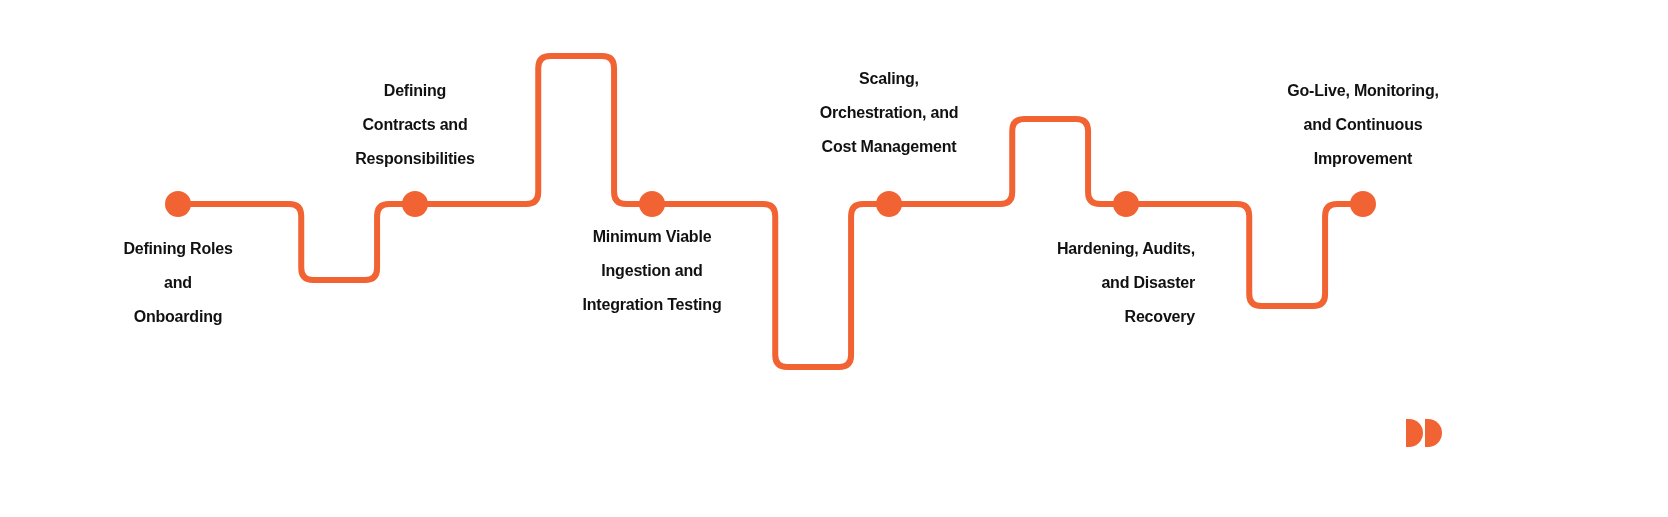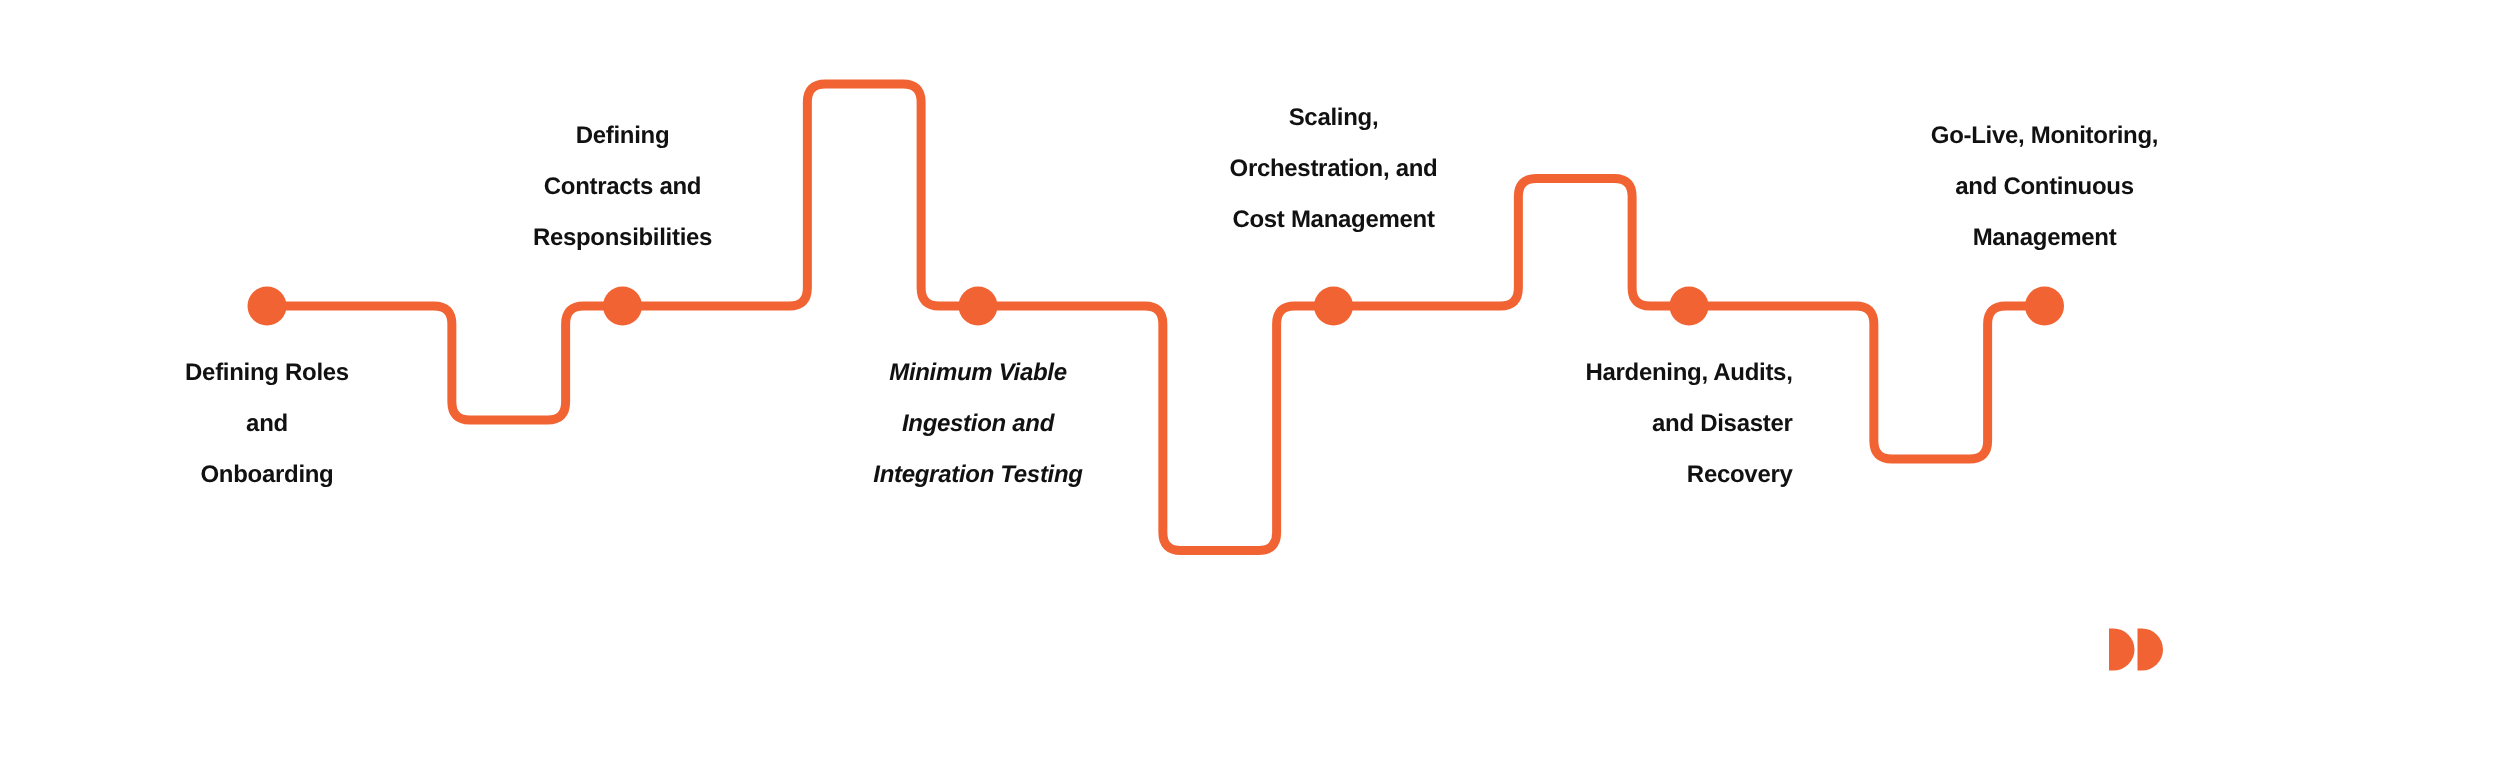--- a/index.html
+++ b/index.html
@@ -93,32 +93,32 @@
       </g>
   </svg>
 
   <div id="labels-layer">
       <div class="node-label label-below" style="left: 178px; top: 232px;">Defining Roles
 and
 Onboarding</div>
       <div class="node-label label-above" style="left: 415px; top: 176px;">Defining
 Contracts and
 Responsibilities</div>
-      <div class="node-label label-below" style="left: 652px; top: 232px; font-style: italic;">Minimum Viable
+      <div class="node-label label-below" style="left: 652px; top: 220px;">Minimum Viable
 Ingestion and
 Integration Testing</div>
       <div class="node-label label-above" style="left: 889px; top: 164px;">Scaling,
 Orchestration, and
 Cost Management</div>
       <div class="node-label label-below" style="left: 1126px; top: 232px; text-align: right;">Hardening, Audits,
 and Disaster
 Recovery</div>
       <div class="node-label label-above" style="left: 1363px; top: 176px;">Go-Live, Monitoring,
 and Continuous
-Management</div>
+Improvement</div>
     </div>
 
   <div id="brand-logo">
     <svg id="brand-mark" width="44" height="30" viewBox="0 0 44 30" xmlns="http://www.w3.org/2000/svg">
       <path d="M2 1 L2 29 L5 29 A14 14 0 0 0 5 1 Z" fill="#F26333"></path>
       <path d="M21 1 L21 29 L24 29 A14 14 0 0 0 24 1 Z" fill="#F26333"></path>
     </svg>
   </div>
 
 </div>

